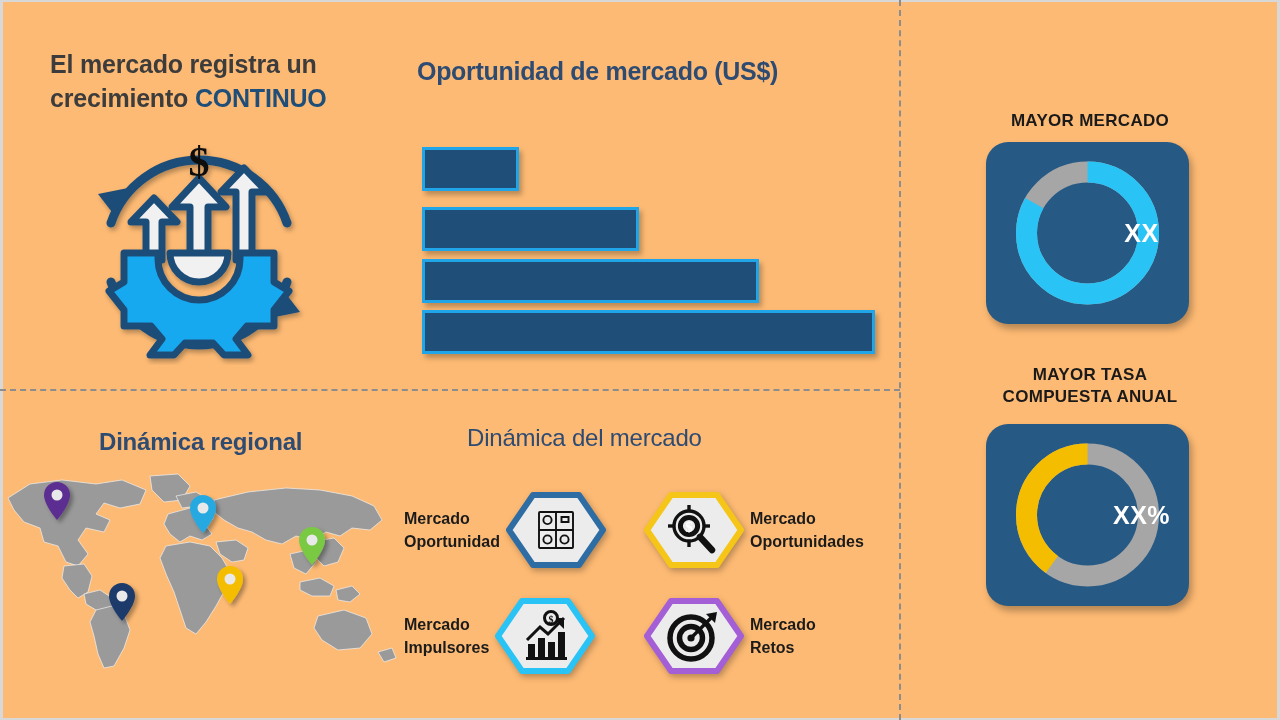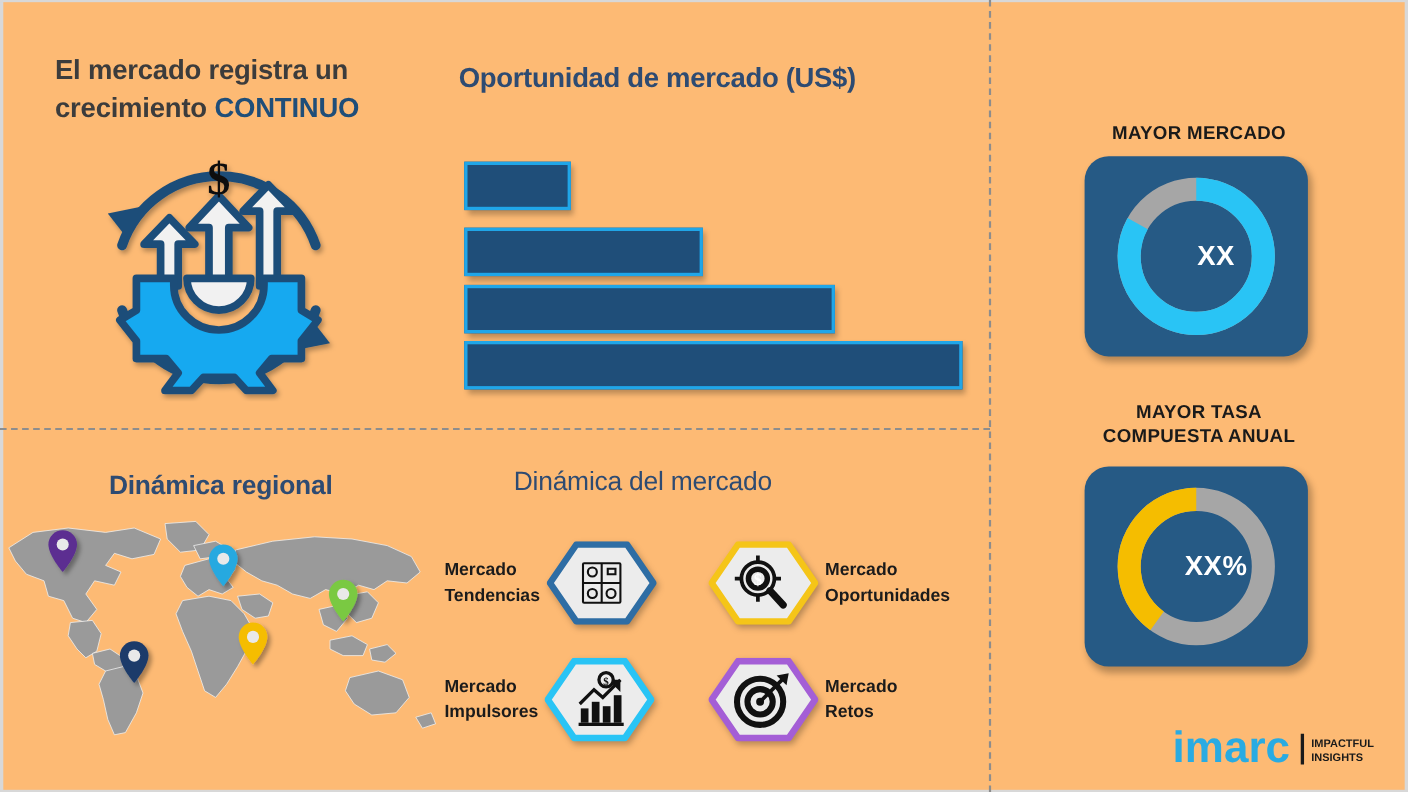--- a/index.html
+++ b/index.html
@@ -101,20 +101,21 @@
     background:#265a85;
     box-shadow:3px 5px 7px rgba(0,0,0,.28);
   }
   .donut-card-1{left:986px;top:142px;}
   .donut-card-2{left:986px;top:424px;}
   .donut-center{
     position:absolute;left:0;top:0;width:239px;height:182px;
     display:flex;align-items:center;justify-content:center;
     color:#ffffff;font-size:25px;font-weight:bold;letter-spacing:.5px;
     pointer-events:none;
+    padding-left:36px;
   }
 
   
   .logo{position:absolute;left:1066px;top:655px;width:190px;height:48px;}
 </style>
 </head>
 <body>
 
 <div id="canvas">
 
@@ -246,21 +247,21 @@
         </g>
       </g>
     </svg>
   </div>
 
   <div class="h-dynamics">Dinámica del mercado</div>
 
   <div class="dyn-item dyn-drivers">
     <div class="dyn-label left">
       <span>Mercado</span><br>
-      <span>Tendencias</span>
+      <span>Oportunidad</span>
     </div>
     <div class="hexwrap">
       <svg viewBox="0 0 100 76" width="100" height="76">
         <polygon points="27,3 73,3 97,38 73,73 27,73 3,38" fill="#ececec" stroke="#2e6da4" stroke-width="6" stroke-linejoin="round"></polygon>
         <g fill="none" stroke="#111" stroke-width="1.9">
           <rect x="33" y="20" width="34" height="36" rx="1"></rect>
           <line x1="50" y1="20" x2="50" y2="56"></line>
           <line x1="33" y1="38" x2="67" y2="38"></line>
           <circle cx="41.5" cy="28" r="4.1"></circle>
           <circle cx="41.5" cy="47.5" r="4.1"></circle>
@@ -360,22 +361,14 @@
     <svg viewBox="0 0 203 182" width="203" height="182">
       <g transform="translate(101.5,91)">
         <circle cx="0" cy="0" r="61" fill="none" stroke="#a6a6a6" stroke-width="21"></circle>
 
         <circle cx="0" cy="0" r="61" fill="none" stroke="#f5bd00" stroke-width="21" stroke-dasharray="153.3 230.0" transform="rotate(-90) scale(1,-1)"></circle>
       </g>
     </svg>
     <div class="donut-center">XX%</div>
   </div>
 
-  <div class="logo">
-    <svg viewBox="0 0 190 48" width="190" height="48">
-      <text x="0" y="38" font-family="Liberation Sans, sans-serif" font-size="40" font-weight="bold" fill="#29abe2">imarc</text>
-      <line x1="118" y1="12" x2="118" y2="40" stroke="#1a1a1a" stroke-width="3"></line>
-      <text x="126" y="24" font-family="Liberation Sans, sans-serif" font-size="10" font-weight="bold" fill="#1a1a1a">IMPACTFUL</text>
-      <text x="126" y="37" font-family="Liberation Sans, sans-serif" font-size="10" font-weight="bold" fill="#1a1a1a">INSIGHTS</text>
-    </svg>
-  </div>
 
 </div>
 
 </body></html>

